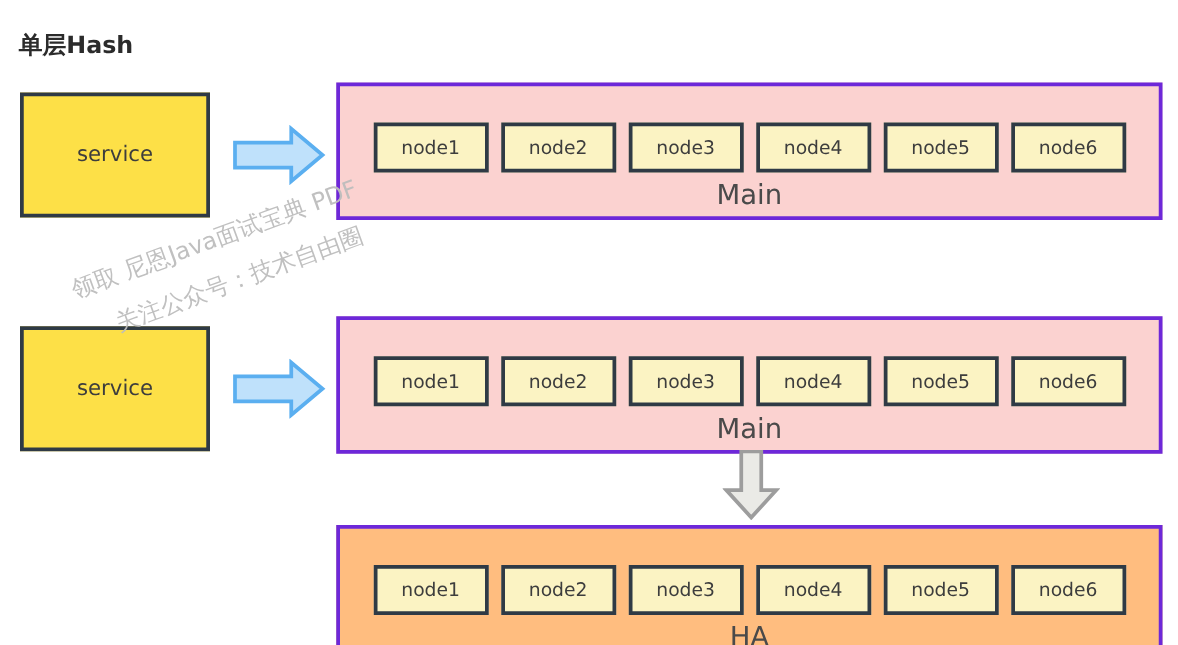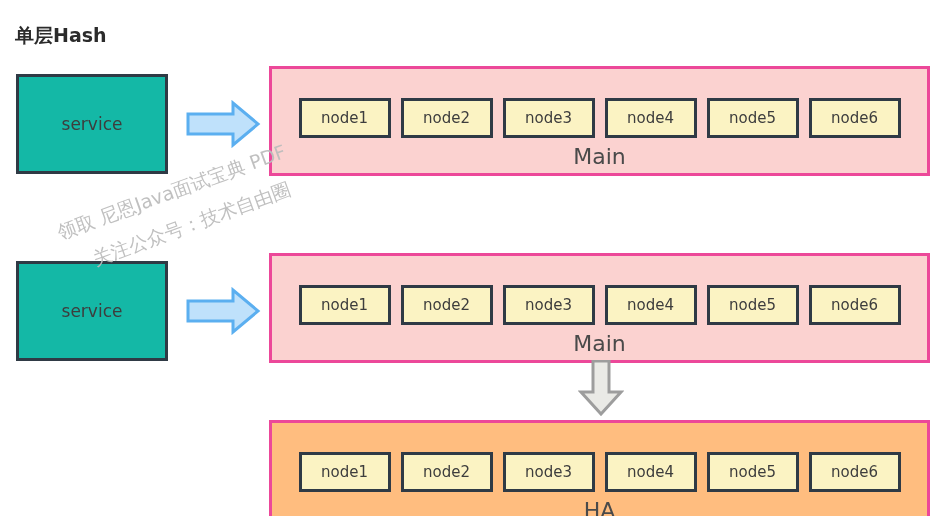--- a/index.html
+++ b/index.html
@@ -33,21 +33,21 @@
     white-space: nowrap;
   }
   #title-hash { left: 15px; top: 7px; }
   #title-mainha { left: 15px; top: 192px; }
 
   
   .service-box {
     position: absolute;
     width: 152px;
     height: 100px;
-    background: #14b8a6;
+    background: #fde047;
     border: 3px solid #2F3A45;
     box-sizing: border-box;
     display: flex;
     align-items: center;
     justify-content: center;
     font-size: 17px;
     color: #3d3d3d;
   }
   #service-1 { left: 16px; top: 58px; }
   #service-2 { left: 16px; top: 245px; }
@@ -67,21 +67,21 @@
     width: 46px;
     height: 56px;
     left: 578px;
     top: 344px;
   }
 
   
   .group-box {
     position: absolute;
     box-sizing: border-box;
-    border: 3px solid #ec4899;
+    border: 3px solid #6d28d9;
   }
   .group-box.main  { background: #FBD2D0; }
   .group-box.ha    { background: #FFBD7F; }
 
   #main-1 { left: 269px; top: 50px;  width: 661px; height: 110px; }
   #main-2 { left: 269px; top: 237px; width: 661px; height: 110px; }
   #ha-1   { left: 269px; top: 404px; width: 661px; height: 110px; }
 
   .node-row {
     position: absolute;

